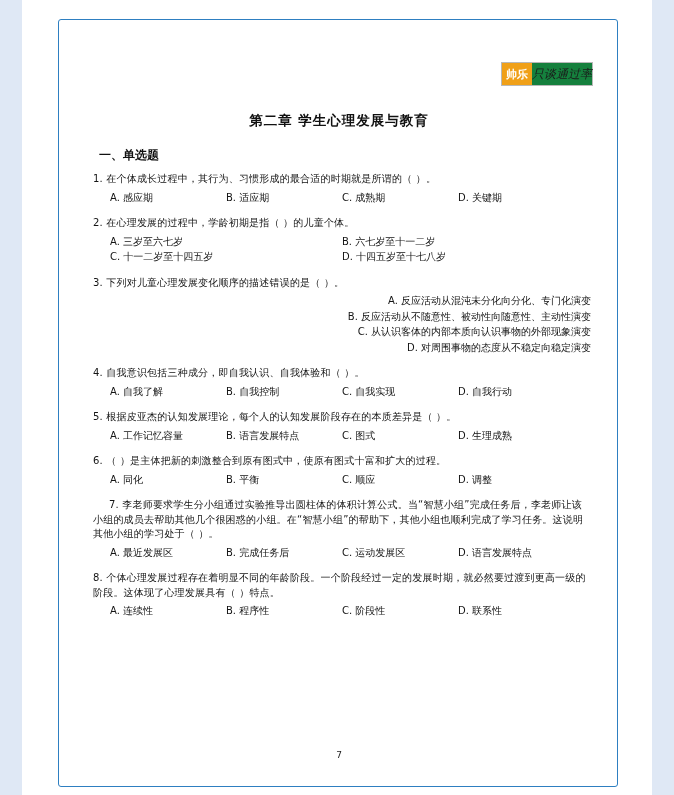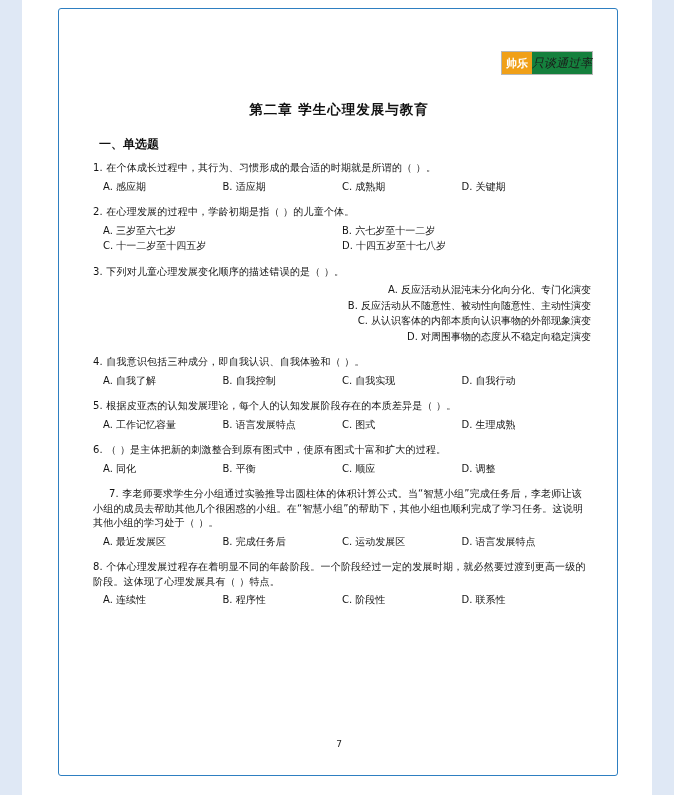--- a/index.html
+++ b/index.html
@@ -27,21 +27,21 @@
   }
   .side-bar-right {
     position: absolute;
     right: 0; top: 0;
     width: 22px; height: 795px;
     background: #dfe8f5;
   }
   .sheet {
     position: absolute;
     left: 58px;
-    top: 8px;
+    top: 19px;
     width: 560px;
     height: 768px;
     background: #ffffff;
     border: 1px solid #2e7fc1;
     border-radius: 3px;
     box-sizing: border-box;
   }
   .inner {
     position: absolute;
     left: 26px;
@@ -114,21 +114,21 @@
   .q-stem {
     margin: 0 0 4px 0;
     text-indent: 0;
     letter-spacing: 0.2px;
   }
   .q-stem.indent {
     text-indent: 16px;
   }
   .opt-row {
     display: flex;
-    margin: 1px 10px;
+    margin: 1px 17px;
   }
   .opt-row > div {
     box-sizing: border-box;
     padding-right: 4px;
   }
   .opt-4 > div { width: 25%; }
   .opt-2 > div { width: 50%; }
   .opt-stack > div { width: 100%; margin: 1px 0; text-align: right; }
   .page-number {
     position: absolute;

